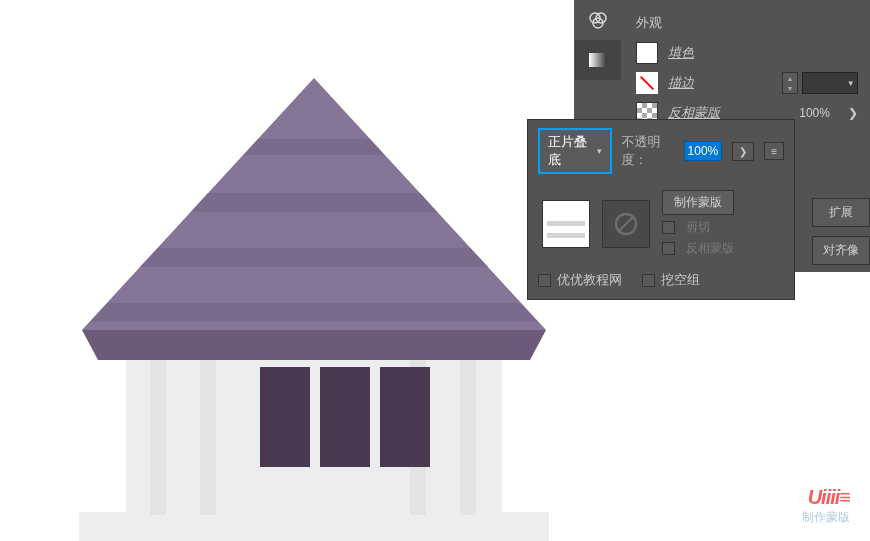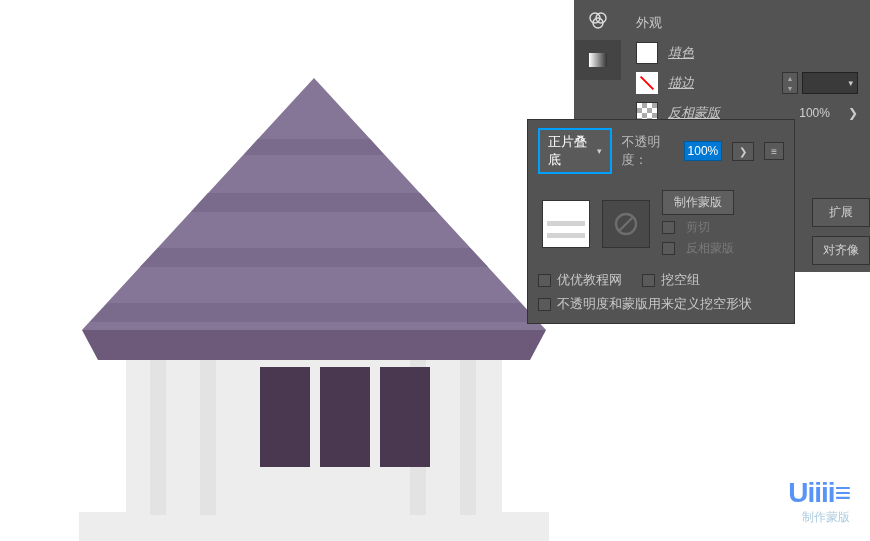--- a/index.html
+++ b/index.html
@@ -315,23 +315,24 @@
       position: absolute;
       bottom: 15px;
       right: 20px;
       color: #9ec3da;
       font-size: 12px;
       text-align: right;
       font-family: sans-serif;
       opacity: 0.85;
     }
     .watermark-logo {
-      font-size: 28px;
+      font-size: 20px;
       font-weight: 900;
-      color: #3b82f6;
+      color: #ef4444;
+      font-style: italic;
       letter-spacing: -1px;
     }
   </style>
 </head>
 <body>
 
 <svg class="canvas" viewBox="0 0 870 541">
 
   <rect x="79" y="512" width="470" height="29" fill="#ededed"></rect>
 
@@ -441,23 +442,19 @@
     </div>
   </div>
   <div class="bottom-options">
     <div class="opt-row">
       <span class="cb"></span>
       <span>优优教程网</span>
       <span style="width:8px"></span>
       <span class="cb"></span>
       <span>挖空组</span>
     </div>
-    <div class="opt-row">
-      <span class="cb"></span>
-      <span>不透明度和蒙版用来定义挖空形状</span>
-    </div>
   </div>
 </div>
 
 <div class="watermark">
   <div class="watermark-logo">Uiiii≡</div>
   <div>制作蒙版</div>
 </div>
 
 </body></html>

